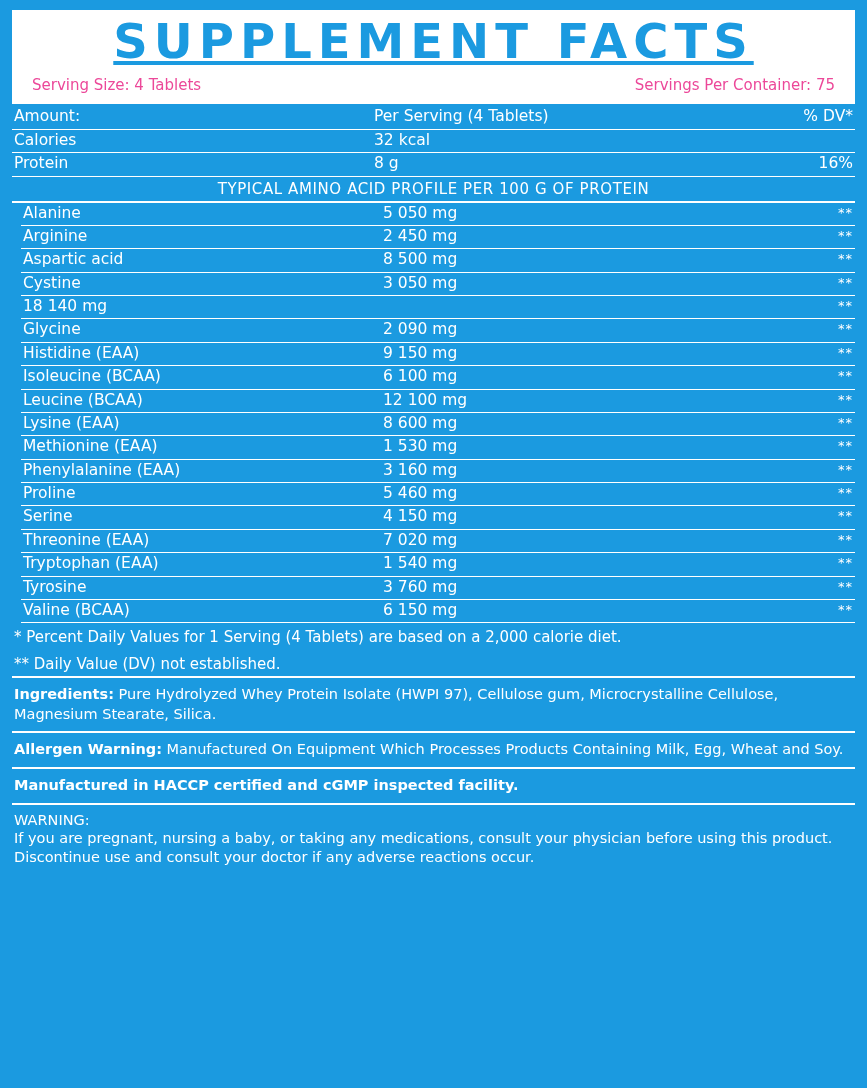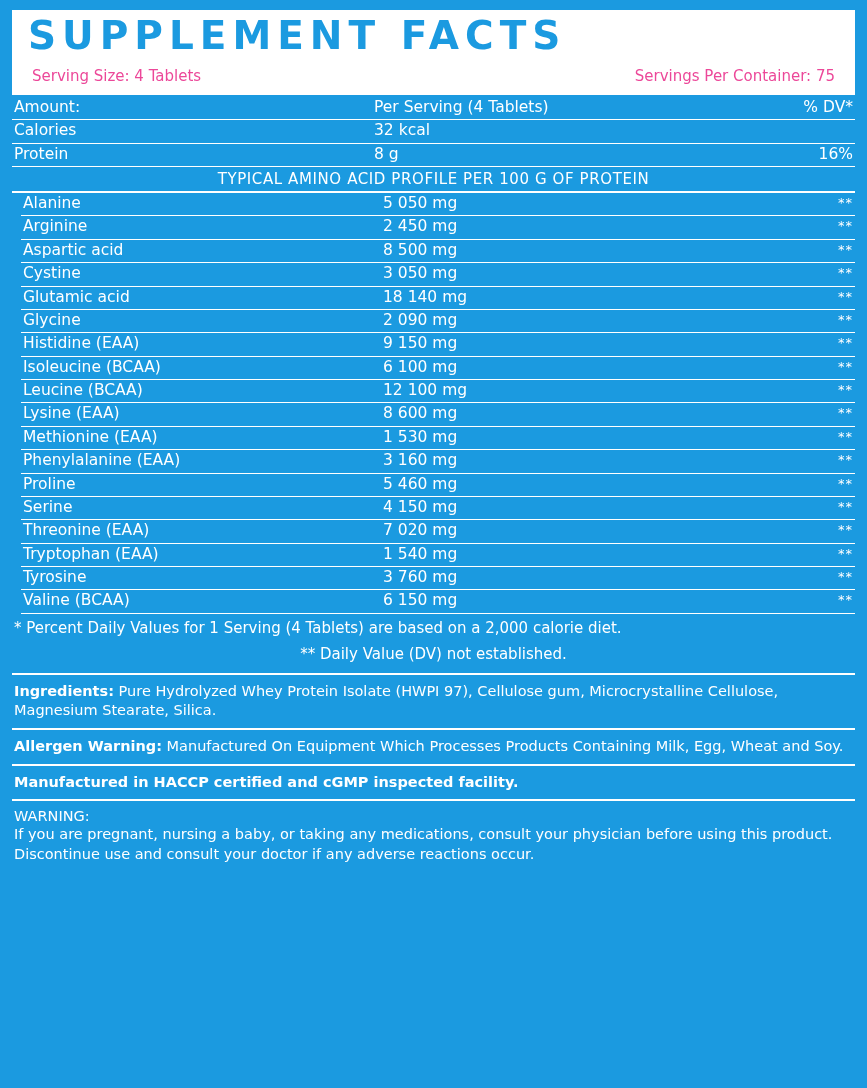--- a/index.html
+++ b/index.html
@@ -25,25 +25,27 @@
   }
 
   
   .header-box {
     background: #ffffff;
     padding: 6px 16px 10px 16px;
     box-sizing: border-box;
   }
   .header-title {
     color: #1b9ae0;
-    font-size: 39px;
+    font-size: 48px;
     font-weight: bold;
     letter-spacing: 6px;
     line-height: 1.05;
+    text-align: center;
     white-space: nowrap;
+    text-decoration: underline;
   }
   .header-sub {
     display: flex;
     justify-content: space-between;
     align-items: baseline;
     color: #ec4899;
     font-size: 15px;
     margin-top: 10px;
     padding: 0 4px;
   }
@@ -97,22 +99,21 @@
   }
 
   
   .note {
     font-size: 15px;
     padding: 5px 2px 2px 2px;
     line-height: 1.3;
   }
   .note.sep {
     border-bottom: 2px solid #ffffff;
-    padding-bottom: 8px;
-    text-align: center;
+    padding-bottom: 2px;
   }
   .block {
     font-size: 14.5px;
     line-height: 1.35;
     padding: 7px 2px 7px 2px;
     border-bottom: 2px solid #ffffff;
   }
   .block b {
     font-weight: bold;
   }
@@ -175,21 +176,20 @@
       <div class="c-name">Aspartic acid</div>
       <div class="c-amt">8 500 mg</div>
       <div class="c-dv stars">**</div>
     </div>
     <div class="row thin">
       <div class="c-name">Cystine</div>
       <div class="c-amt">3 050 mg</div>
       <div class="c-dv stars">**</div>
     </div>
     <div class="row thin">
-      <div class="c-name">Glutamic acid</div>
       <div class="c-amt">18 140 mg</div>
       <div class="c-dv stars">**</div>
     </div>
     <div class="row thin">
       <div class="c-name">Glycine</div>
       <div class="c-amt">2 090 mg</div>
       <div class="c-dv stars">**</div>
     </div>
     <div class="row thin">
       <div class="c-name">Histidine (EAA)</div>

